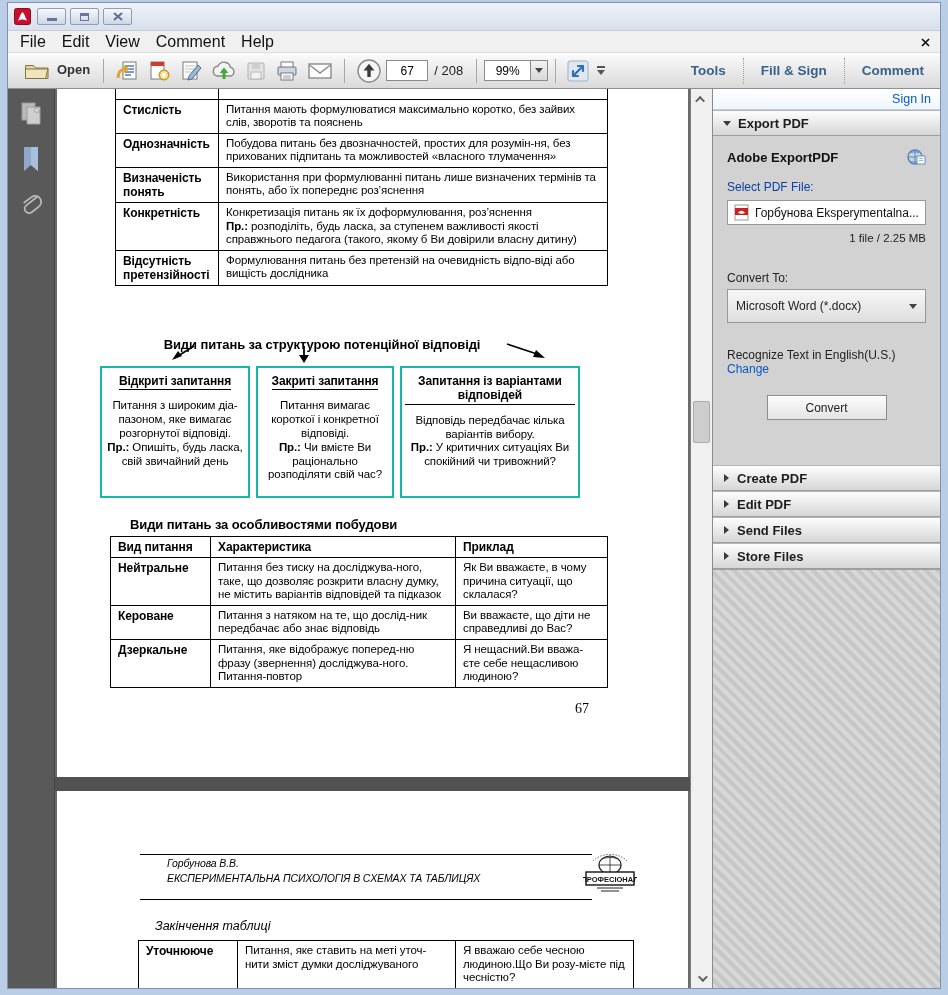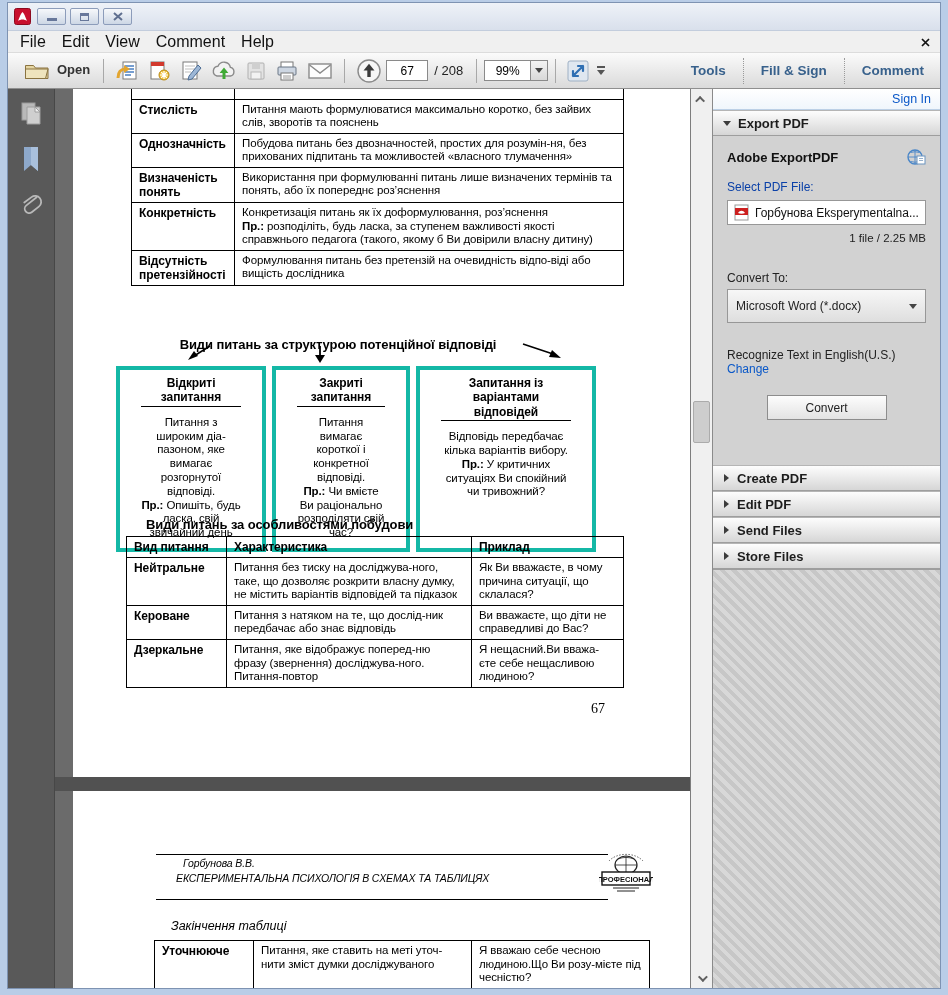--- a/index.html
+++ b/index.html
@@ -40,52 +40,52 @@
   .tb-right-label { font-weight:bold; font-size:13.5px; color:#38618c; padding:4px 6px; white-space:nowrap; }
   .tb-spacer { flex:1; }
 
   
   .main { flex:1; display:flex; min-height:0; }
 
   .rail { width:47px; background:#595959; border-right:1px solid #474747; display:flex; flex-direction:column; align-items:center; padding-top:10px; gap:18px; flex:none; }
   .rail-btn { width:30px; height:28px; display:flex; align-items:center; justify-content:center; }
 
   .viewport { width:635px; background:#6b6b6b; overflow:hidden; flex:none; position:relative; }
-  .page { background:#fff; margin:0 18px; position:relative; width:631px; overflow:hidden; }
+  .page { background:#fff; margin:0 2px; position:relative; width:631px; overflow:hidden; }
   .page1 { height:688px; }
   .pagesep { height:14px; background:#515151; }
   .page2 { height:199px; }
 
   
   table.doc { border-collapse:collapse; table-layout:fixed; font-size:11.5px; line-height:1.18; color:#000; letter-spacing:-0.1px; }
   table.doc td, table.doc th { border:1px solid #000; padding:3px 7px; vertical-align:top; text-align:left; }
   td.term { font-weight:bold; font-size:12px; vertical-align:middle; }
   .pr-b { font-weight:bold; }
   .t1 { position:absolute; left:58px; top:0; width:492px; }
   .t1 tr.partial td { height:10px; padding:0; border-top:none; }
   .t2 { position:absolute; left:53px; top:447px; width:497px; }
   .t2 th { font-size:12px; text-align:center; vertical-align:middle; }
   td.vmid { vertical-align:middle; }
 
   .diag-title, .t2-title { position:absolute; font-weight:bold; font-size:13px; letter-spacing:-0.1px; }
   .diag-title { left:0; top:248px; width:530px; text-align:center; }
   .t2-title { left:73px; top:428px; }
   .arrow { position:absolute; }
   .boxes { position:absolute; left:43px; top:277px; display:flex; gap:6px; }
-  .qbox { border:4px solid #14b8a6; min-height:132px; padding:6px 21px 8px; text-align:center; font-size:11.5px; line-height:1.2; letter-spacing:-0.1px; }
+  .qbox { border:2px solid #14b8a6; min-height:132px; padding:6px 3px 8px; text-align:center; font-size:11.5px; line-height:1.2; letter-spacing:-0.1px; }
   .qbox .bt { display:inline-block; font-weight:bold; font-size:12px; border-bottom:1px solid #000; padding-bottom:1px; margin-bottom:9px; }
   .qb1 { width:150px; }
   .qb2 { width:138px; }
   .qb3 { width:180px; }
   .pagenum { position:absolute; left:518px; top:612px; font-family:"Liberation Serif",serif; font-size:14px; }
 
   
   .rule { position:absolute; left:83px; width:452px; height:1px; background:#000; }
   .p2-author { position:absolute; left:110px; top:66px; font-size:10.5px; font-style:italic; letter-spacing:-0.1px; }
-  .p2-title { position:absolute; left:103px; top:81px; font-size:10.5px; font-style:italic; letter-spacing:-0.1px; }
+  .p2-title { position:absolute; left:110px; top:81px; font-size:10.5px; font-style:italic; letter-spacing:-0.1px; }
   .p2-logo { position:absolute; left:526px; top:58px; }
   .p2-cont { position:absolute; left:98px; top:128px; font-size:12.5px; font-style:italic; }
   .t3 { position:absolute; left:81px; top:149px; width:495px; }
 
   
   .vscroll { width:22px; background:#f0f0f0; border-left:1px solid #7d7d7d; position:relative; flex:none; }
   .sbtn { position:absolute; left:0; width:21px; height:16px; display:flex; align-items:center; justify-content:center; }
   .sbtn.up { top:2px; } .sbtn.down { bottom:2px; }
   .chev { width:7px; height:7px; border-left:2px solid #606060; border-top:2px solid #606060; }
   .chev.u { transform:rotate(45deg) translateY(2px); }

